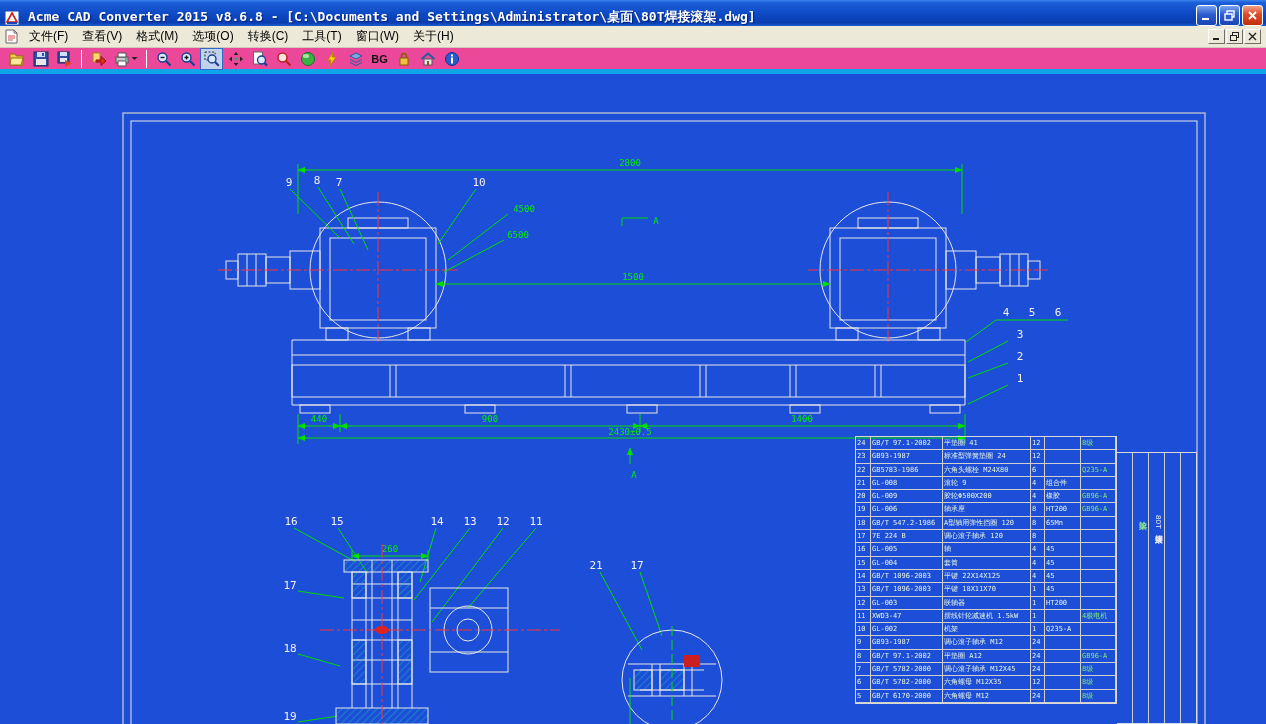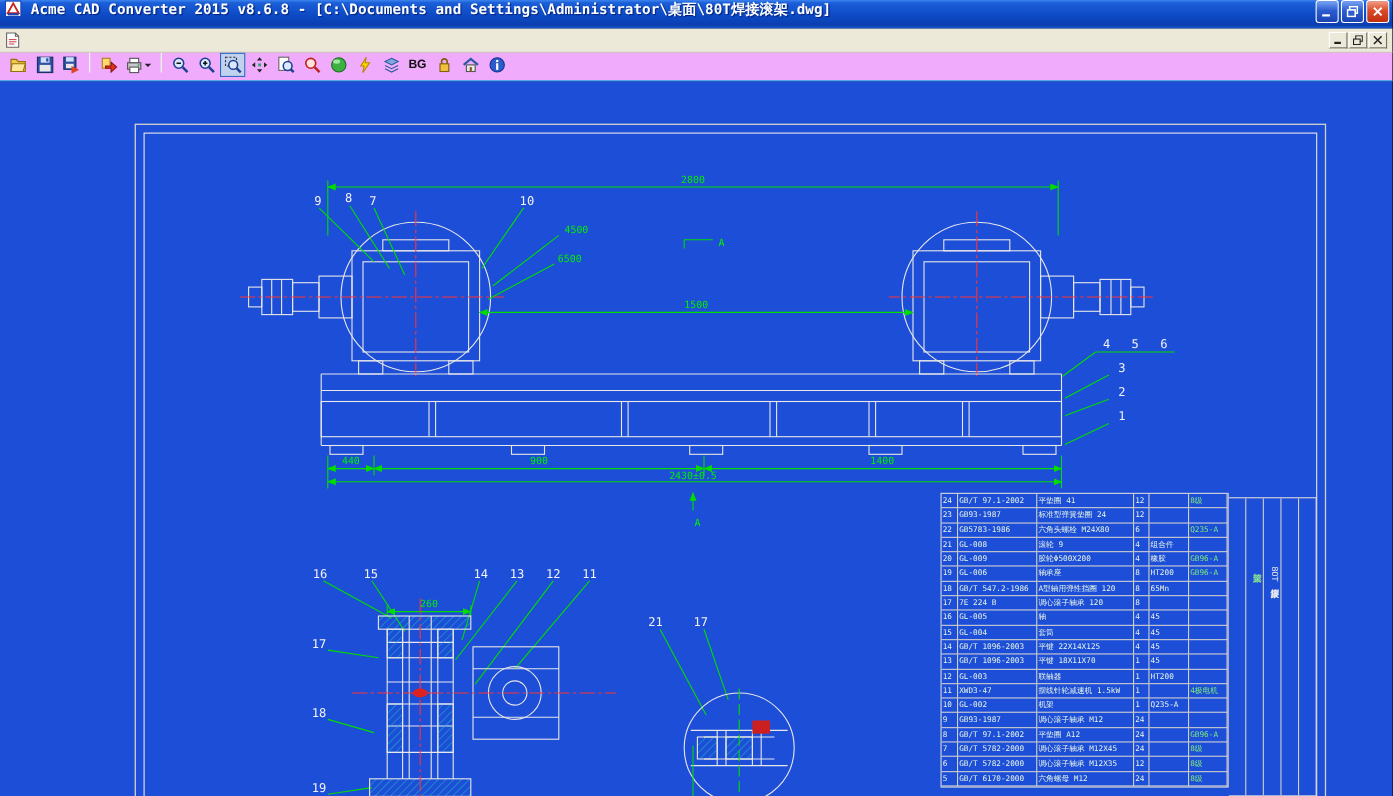--- a/index.html
+++ b/index.html
@@ -2,56 +2,56 @@
 <html><head>
 <meta charset="utf-8">
 <style>
   *{margin:0;padding:0;box-sizing:border-box}
   html,body{width:1266px;height:724px;overflow:hidden;background:#000}
   body{font-family:"Liberation Sans",sans-serif}
   .app{width:1266px;height:724px;display:flex;flex-direction:column}
 
   
   .titlebar{height:26px;background:linear-gradient(180deg,#3c84f0 0%,#1b5fd8 10%,#0d49c4 55%,#0a3eb0 88%,#1c5ed4 100%);
-    display:flex;align-items:flex-start;padding:0 3px;gap:5px;flex:0 0 26px}
+    display:flex;align-items:flex-end;padding:0 3px;gap:5px;flex:0 0 26px}
   .title-text{color:#fff;font:bold 13px "DejaVu Sans Mono",monospace;white-space:nowrap;overflow:hidden;flex:1;text-shadow:1px 1px 1px #00227a}
   .win-btns{display:flex;gap:2px}
   .winbtn{width:21px;height:21px;border:1px solid #fff;border-radius:3px;display:flex;align-items:center;justify-content:center;padding:0;
     background:linear-gradient(180deg,#7aa4f4,#2d5cd0 45%,#1a44b4);cursor:default}
   .winbtn.close{background:linear-gradient(180deg,#f0a088,#dd4a28 45%,#c03010)}
 
   
   .menubar{height:22px;background:#ece9d8;display:flex;align-items:center;border-bottom:1px solid #cfcbbc;padding:0 2px;flex:0 0 22px}
   .menus{display:flex;align-items:center}
   .menu-item{border:none;background:transparent;font:12px "Liberation Sans",sans-serif;padding:3px 7px;color:#000}
   .doc-icon{width:18px;height:16px;display:flex;align-items:center;justify-content:center;margin-right:2px}
   .mdi-btns{margin-left:auto;display:flex;gap:1px;padding-right:3px}
   .mdibtn{width:17px;height:15px;background:#ece9d8;border:1px solid;border-color:#fff #716f64 #716f64 #fff;display:flex;align-items:center;justify-content:center;padding:0}
 
   
-  .toolbar{height:26px;background:#f0abfc;display:flex;align-items:flex-start;padding:0 5px;gap:1px;border-bottom:1px solid #0ea5e9;flex:0 0 26px}
+  .toolbar{height:26px;background:#ec4899;display:flex;align-items:center;padding:0 5px;gap:1px;border-bottom:5px solid #0ea5e9;flex:0 0 26px}
   .tbtn{min-width:23px;height:22px;border:1px solid transparent;background:transparent;display:flex;align-items:center;justify-content:center;padding:0 1px;gap:1px}
   .tbtn.active{border:1px solid #316ac5;background:#c1d2ee}
   .tsep{width:1px;height:18px;background:#b9b5a5;border-right:1px solid #fff;margin:0 4px}
   .bg-label{font:bold 11px "Liberation Sans",sans-serif;color:#111}
 
   
   .canvas{flex:1;position:relative;background:#1d4ed8;overflow:hidden}
   svg.draw{position:absolute;left:0;top:0}
   .wl{stroke:#e8e8e8;fill:none;stroke-width:1}
   .wl2{stroke:#d0d0d0;fill:none;stroke-width:1.2}
   .dl{stroke:#00dd00;fill:none;stroke-width:1}
   .dld{stroke:#00dd00;fill:none;stroke-width:1;stroke-dasharray:10 4}
   .cl{stroke:#ff3333;fill:none;stroke-width:1;stroke-dasharray:14 3 3 3}
   .hat{fill:url(#hat);stroke:#e8e8e8;stroke-width:1}
   text.dt{fill:#00ee00;font:9px "DejaVu Sans Mono",monospace;text-anchor:middle}
   text.ct{fill:#f2f2f2;font:11px "DejaVu Sans Mono",monospace;text-anchor:middle}
 
   
-  .bom{position:absolute;left:855px;top:374px;width:262px;border:1px solid #d9d9d9;display:grid;
+  .bom{position:absolute;left:855px;top:362px;width:262px;border:1px solid #d9d9d9;display:grid;
     grid-template-columns:15px 72px 88px 14px 36px 35px;grid-auto-rows:13.3px;background:transparent}
   .bom-row{display:contents}
   .bom-row span{border-right:1px solid #cfcfcf;border-bottom:1px solid #cfcfcf;font:7px/13px "DejaVu Sans Mono",monospace;
     color:#e6f5e6;overflow:hidden;white-space:nowrap;padding-left:1px}
   .bom-row span.note{color:#7ce87c}
   .tblock{position:absolute;left:1117px;top:378px;width:80px;height:272px;border:1px solid #d9d9d9;border-left:none;display:flex}
   .tblock .col{flex:1;border-right:1px solid #cfcfcf;position:relative}
   .tblock .col:last-child{border-right:none}
   .vlabel{writing-mode:vertical-rl;font:8px "Liberation Sans",sans-serif;position:absolute;top:62px;left:3px;white-space:nowrap}
   .vlabel.green{color:#8ce88c}
@@ -92,20 +92,31 @@
   </div>
 
   <div class="menubar">
     <span class="doc-icon">
       <svg width="13" height="15" viewBox="0 0 13 15">
           <path d="M1 1h8l3 3v10H1z" fill="#fff" stroke="#666"></path>
           <path d="M9 1v3h3" fill="none" stroke="#666"></path>
           <path d="M3 7h7M3 9h7M3 11h5" stroke="#cc2020" stroke-width="0.8"></path>
         </svg>
     </span>
+    <nav class="menus">
+
+    <button class="menu-item">文件(F)</button>
+        <button class="menu-item">查看(V)</button>
+        <button class="menu-item">格式(M)</button>
+        <button class="menu-item">选项(O)</button>
+        <button class="menu-item">转换(C)</button>
+        <button class="menu-item">工具(T)</button>
+        <button class="menu-item">窗口(W)</button>
+        <button class="menu-item">关于(H)</button>
+      </nav>
     <span class="mdi-btns">
       <button class="mdibtn">
           <svg width="9" height="9" viewBox="0 0 9 9">
             <rect x="1" y="6" width="6" height="2" fill="#222"></rect>
           </svg>
         </button>
       <button class="mdibtn">
           <svg width="9" height="9" viewBox="0 0 9 9">
             <rect x="2.5" y="0.5" width="6" height="5" fill="none" stroke="#222"></rect>
             <rect x="0.5" y="3.5" width="6" height="5" fill="#ece9d8" stroke="#222"></rect>
@@ -596,21 +607,21 @@
           <span>GB/T 5782-2000</span>
           <span>调心滚子轴承 M12X45</span>
           <span>24</span>
           <span></span>
           <span class="note">8级</span>
         </div>
 
         <div class="bom-row">
           <span>6</span>
           <span>GB/T 5782-2000</span>
-          <span>调心滚子轴承 M12X35</span>
+          <span>六角螺母 M12X35</span>
           <span>12</span>
           <span></span>
           <span class="note">8级</span>
         </div>
 
         <div class="bom-row">
           <span>5</span>
           <span>GB/T 6170-2000</span>
           <span>六角螺母 M12</span>
           <span>24</span>

